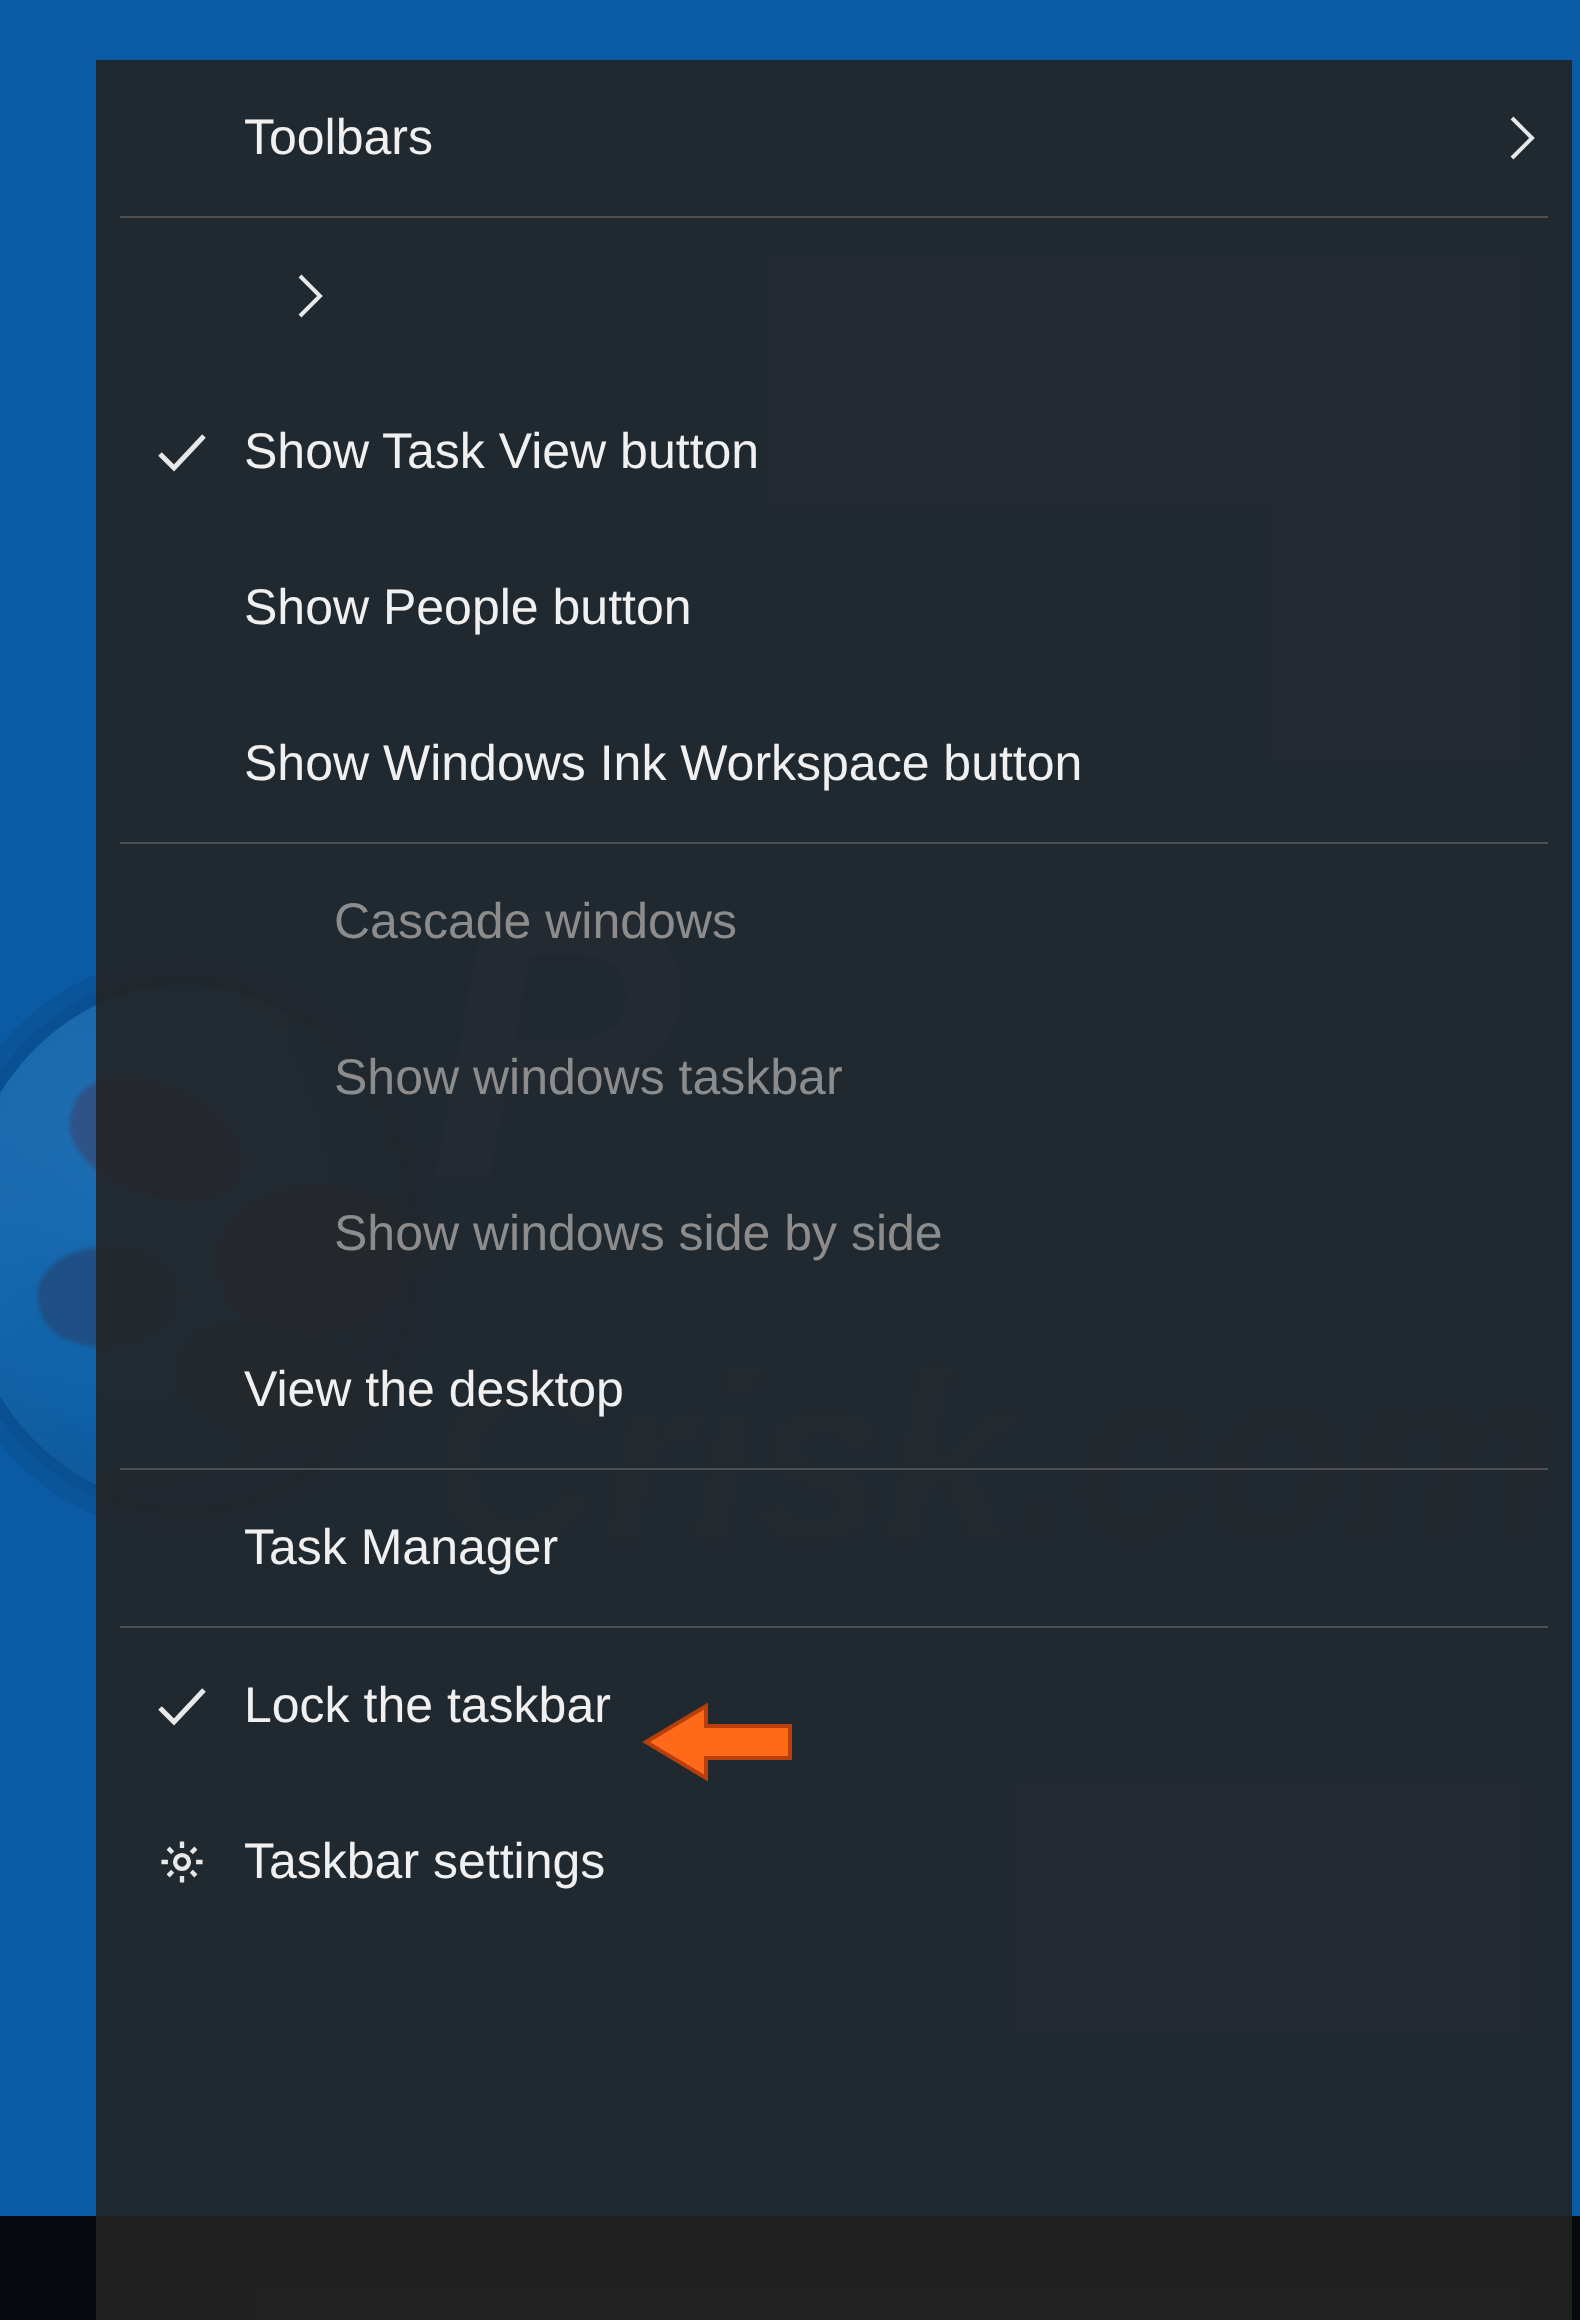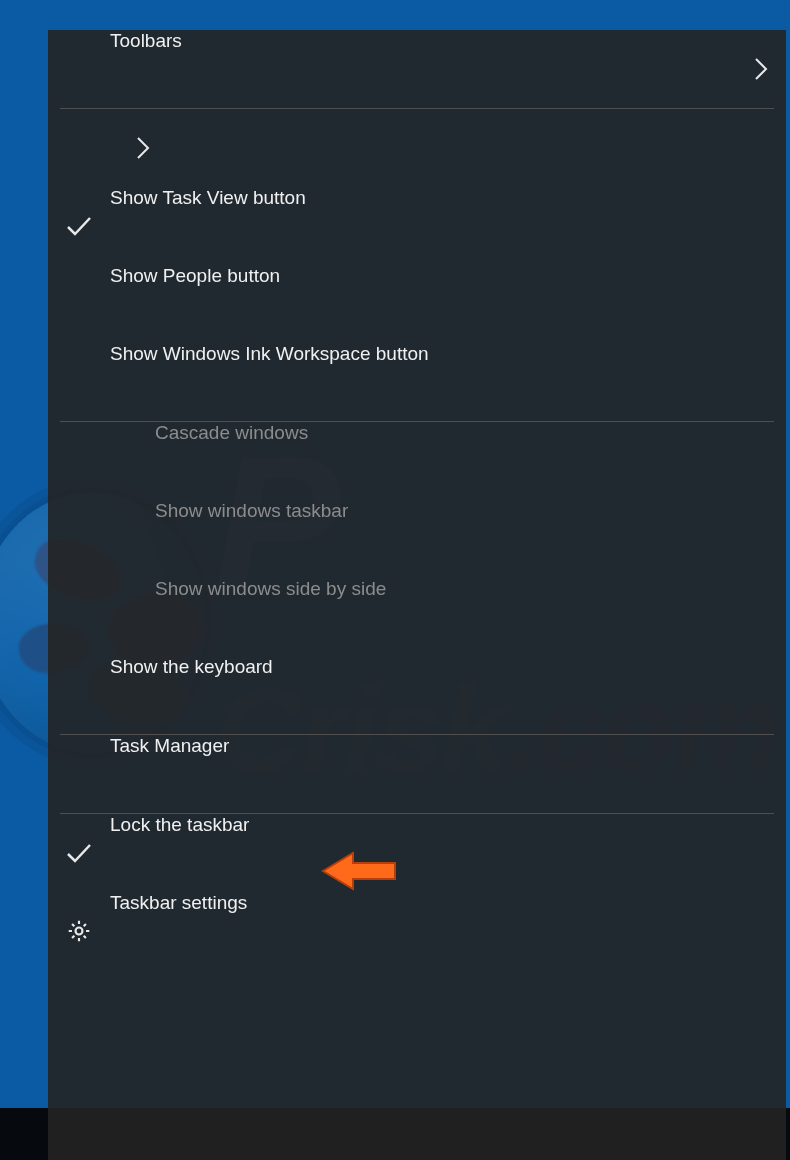--- a/index.html
+++ b/index.html
@@ -83,27 +83,29 @@
     left: 48px;
     top: 30px;
     right: 4px;
     bottom: 0;
     background: rgba(36,36,36,0.90);
     box-sizing: border-box;
     z-index: 10;
   }
   .menu-item {
     display: flex;
+    align-items: center;
     height: 78px;
     padding: 0 18px 0 0;
     color: #f0f0f0;
-    font-size: 19px;
+    font-size: 25px;
     font-weight: 400;
     box-sizing: border-box;
     cursor: default;
+    margin-left: 12px;
   }
   .menu-item.disabled {
     color: #8c8c8c;
     padding-left: 45px;
   }
   .icon-slot {
     width: 62px;
     display: flex;
     justify-content: center;
     align-items: center;
@@ -219,21 +221,21 @@
     </div>
 
     <div class="menu-item disabled">
       <span class="icon-slot"></span>
       <span class="label">Show windows side by side</span>
       <span class="arrow-slot"></span>
     </div>
 
     <div class="menu-item">
       <span class="icon-slot"></span>
-      <span class="label">Show the keyboard</span>
+      <span class="label">View the desktop</span>
       <span class="arrow-slot"></span>
     </div>
 
     <div class="separator"></div>
 
     <div class="menu-item">
       <span class="icon-slot"></span>
       <span class="label">Task Manager</span>
       <span class="arrow-slot"></span>
     </div>

